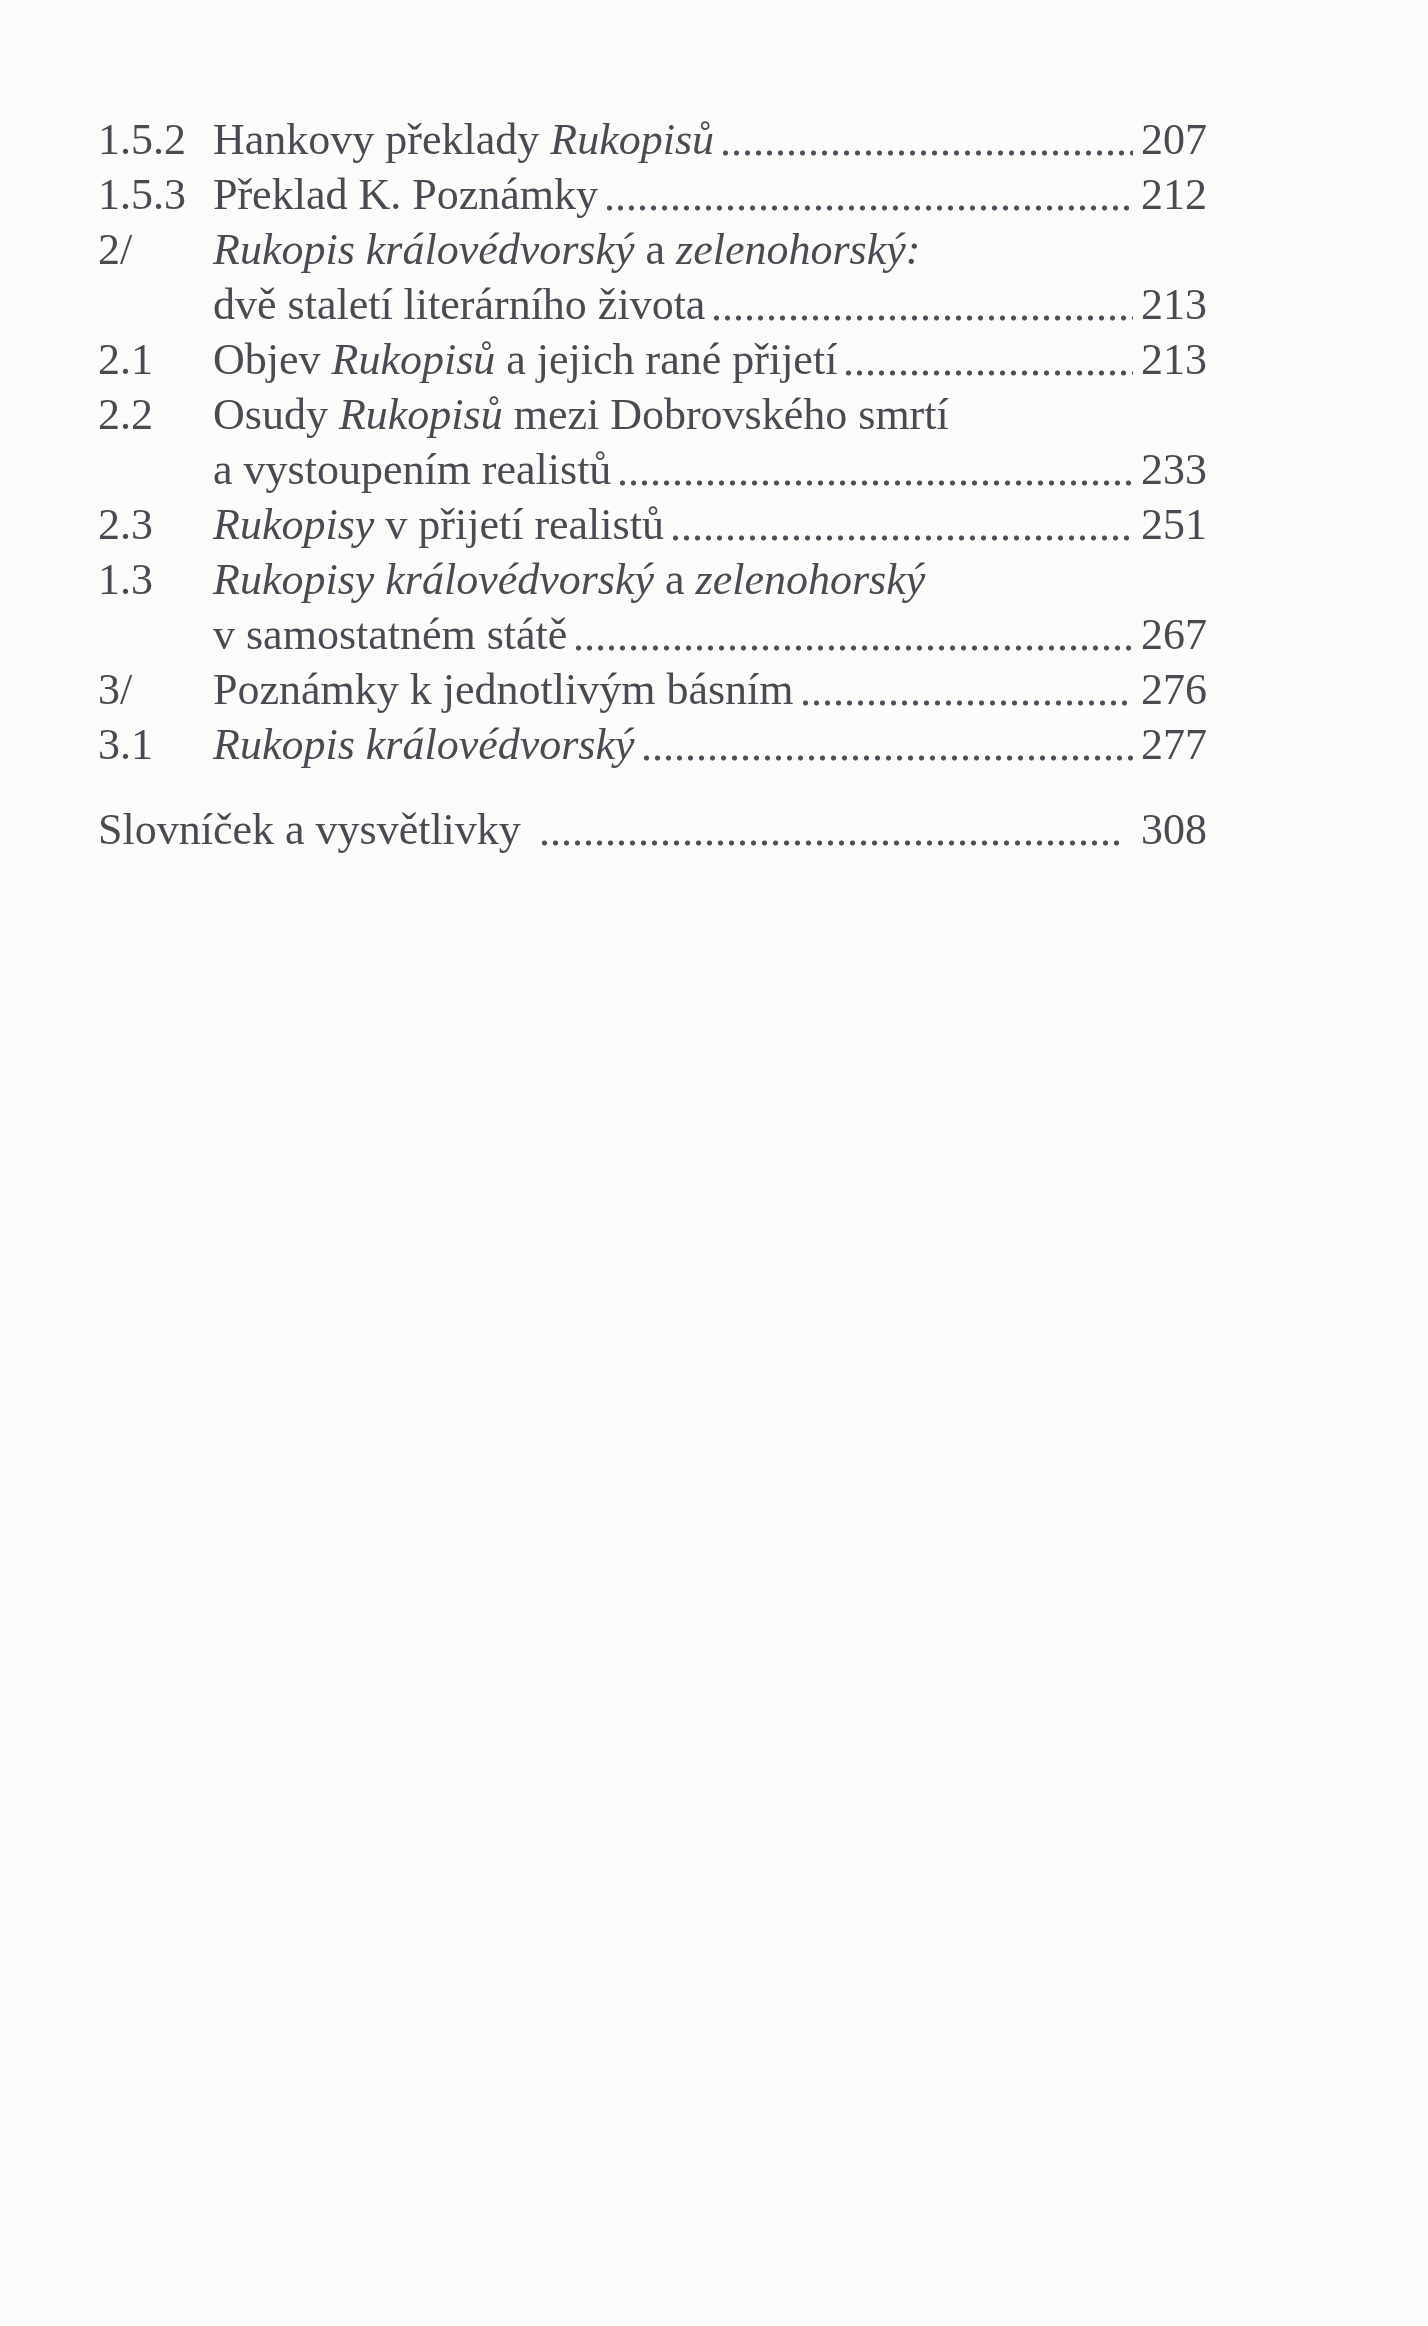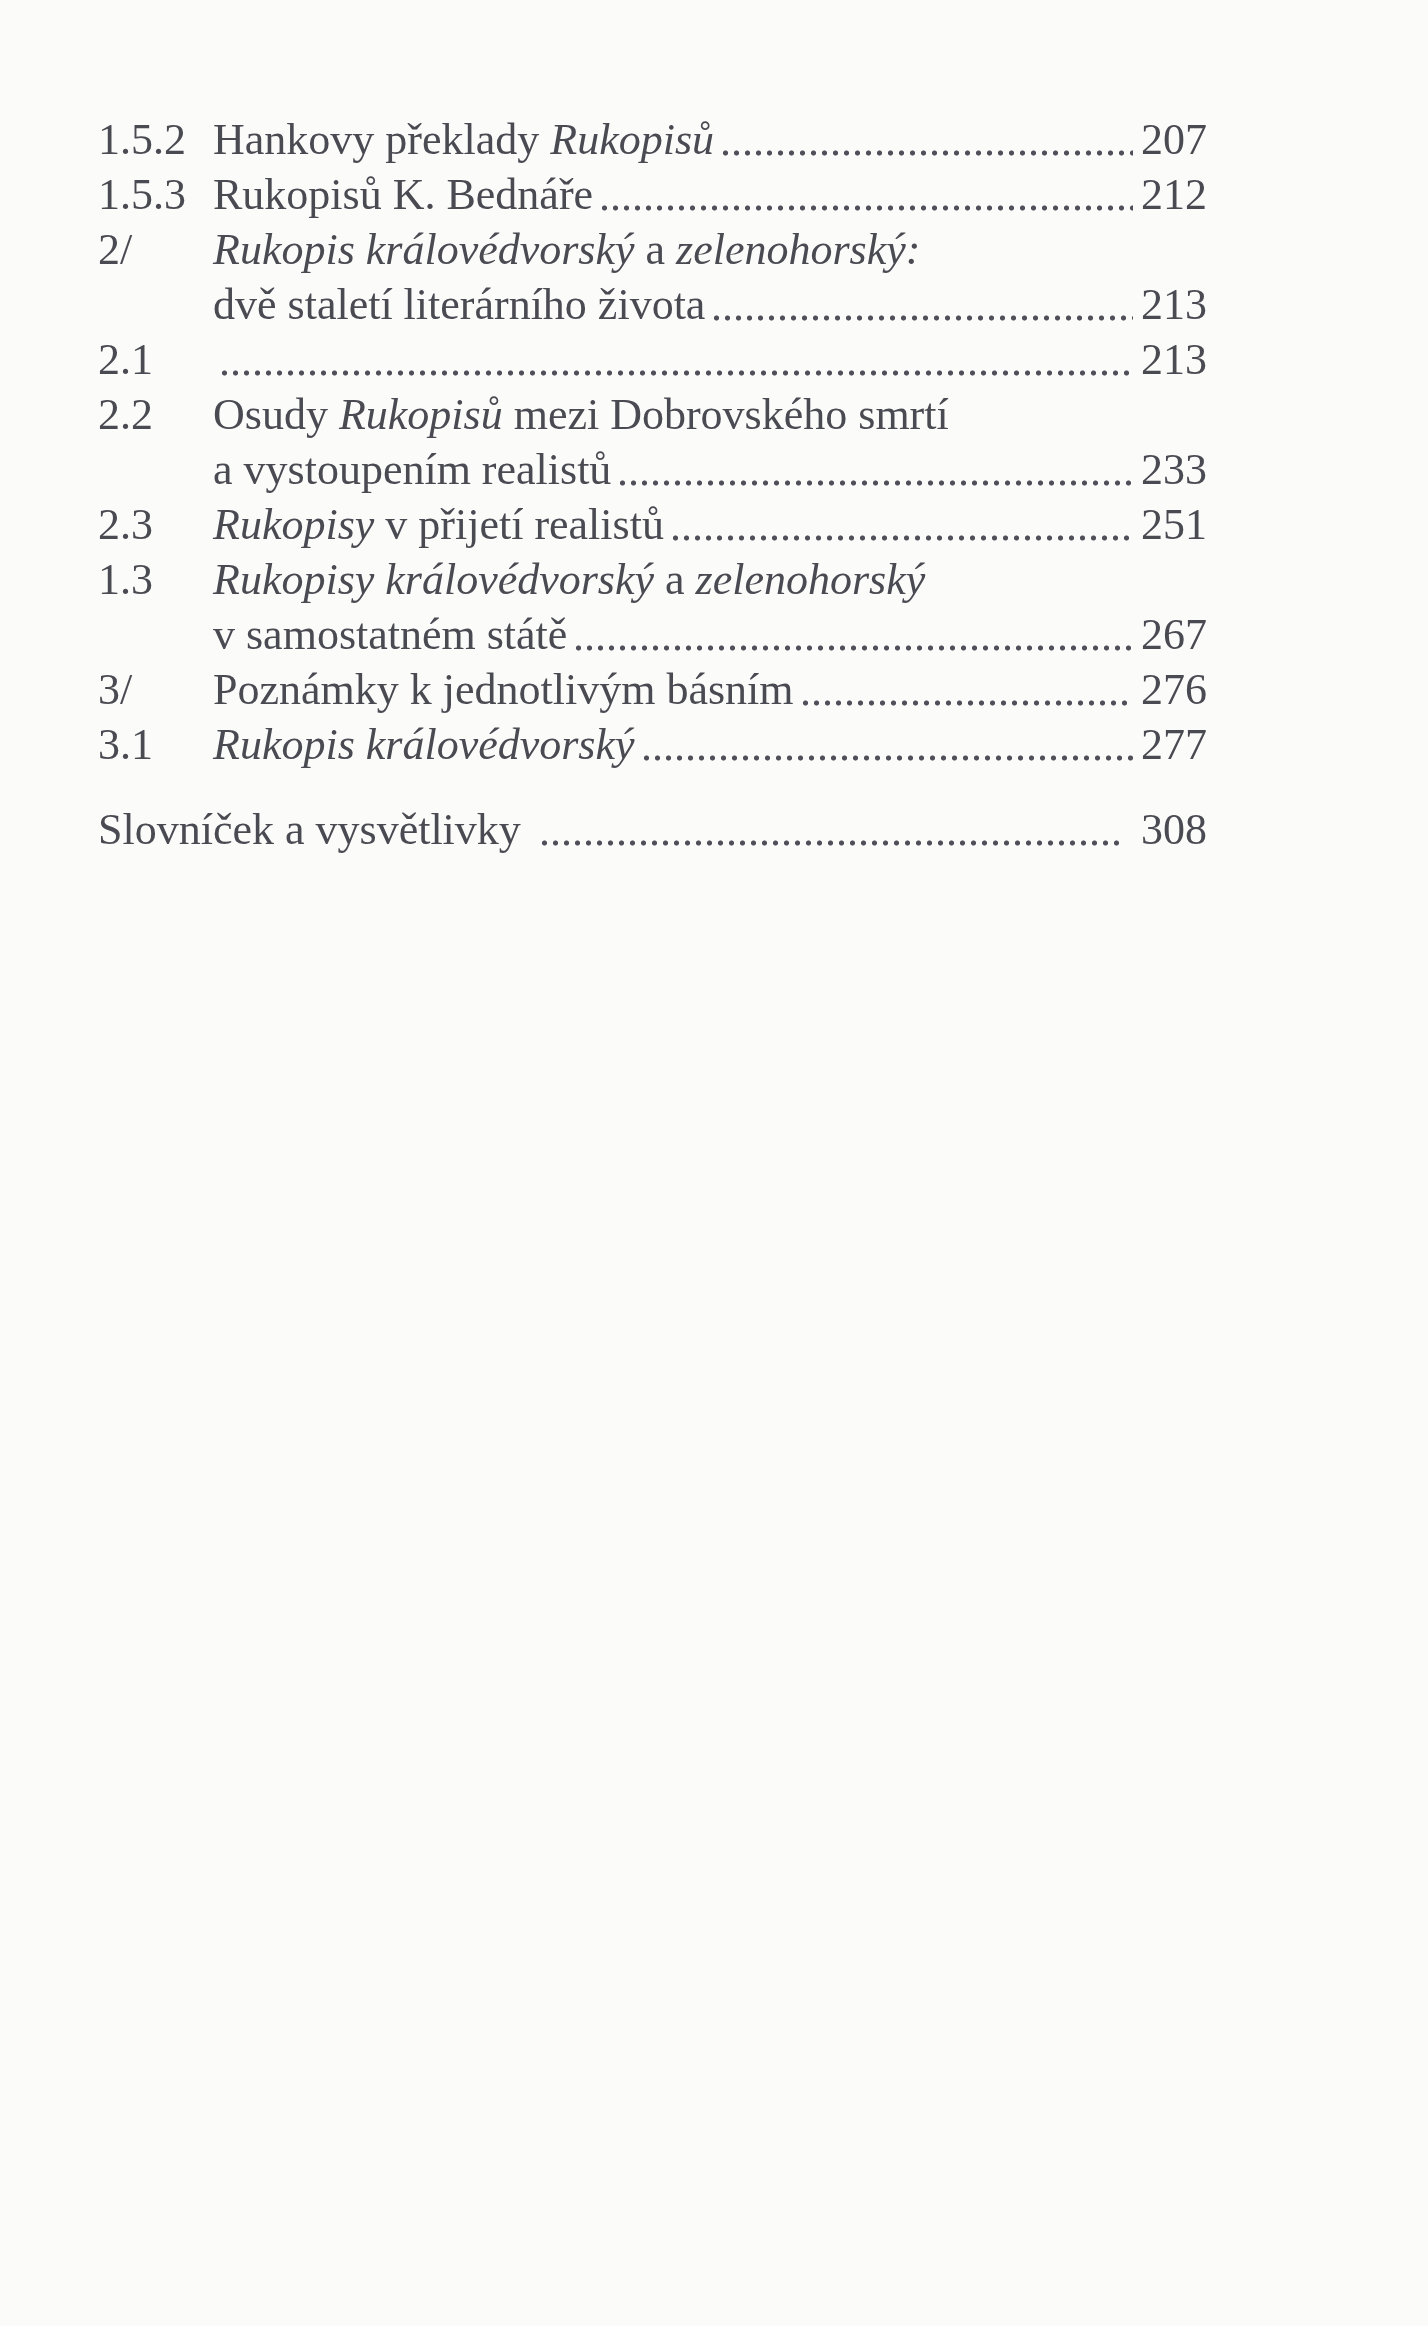--- a/index.html
+++ b/index.html
@@ -44,24 +44,24 @@
     background-position: left 2px bottom 9px;
   }
   .pg { flex: none; text-align: right; }
 </style>
 </head>
 <body>
 
 <div class="page">
   <div class="toc">
       <div class="row"><span class="num">1.5.2</span><span class="title"><span>Hankovy překlady </span><span class="it">Rukopisů</span></span><span class="leader"></span><span class="pg">207</span></div>
-      <div class="row"><span class="num">1.5.3</span><span class="title"><span>Rukopisů K. Bednáře</span></span><span class="leader"></span><span class="pg">212</span></div>
+      <div class="row"><span class="num">1.5.3</span><span class="title"><span>Překlad K. Poznámky</span></span><span class="leader"></span><span class="pg">212</span></div>
       <div class="row"><span class="num">2/</span><span class="title"><span class="it">Rukopis královédvorský</span><span> a </span><span class="it">zelenohorský:</span></span></div>
       <div class="row"><span class="num"></span><span class="title"><span>dvě staletí literárního života</span></span><span class="leader"></span><span class="pg">213</span></div>
-      <div class="row"><span class="num">2.1</span><span class="leader"></span><span class="pg">213</span></div>
+      <div class="row"><span class="num">2.1</span><span class="title"><span>Objev </span><span class="it">Rukopisů</span><span> a jejich rané přijetí</span></span><span class="leader"></span><span class="pg">213</span></div>
       <div class="row"><span class="num">2.2</span><span class="title"><span>Osudy </span><span class="it">Rukopisů</span><span> mezi Dobrovského smrtí</span></span></div>
       <div class="row"><span class="num"></span><span class="title"><span>a vystoupením realistů</span></span><span class="leader"></span><span class="pg">233</span></div>
       <div class="row"><span class="num">2.3</span><span class="title"><span class="it">Rukopisy</span><span> v přijetí realistů</span></span><span class="leader"></span><span class="pg">251</span></div>
       <div class="row"><span class="num">1.3</span><span class="title"><span class="it">Rukopisy královédvorský</span><span> a </span><span class="it">zelenohorský</span></span></div>
       <div class="row"><span class="num"></span><span class="title"><span>v samostatném státě</span></span><span class="leader"></span><span class="pg">267</span></div>
       <div class="row"><span class="num">3/</span><span class="title"><span>Poznámky k jednotlivým básním</span></span><span class="leader"></span><span class="pg">276</span></div>
       <div class="row"><span class="num">3.1</span><span class="title"><span class="it">Rukopis královédvorský</span></span><span class="leader"></span><span class="pg">277</span></div>
       <div class="row gap"><span class="title"><span>Slovníček a vysvětlivky</span></span><span class="leader"></span><span class="pg">308</span></div>
     </div>
 </div>

